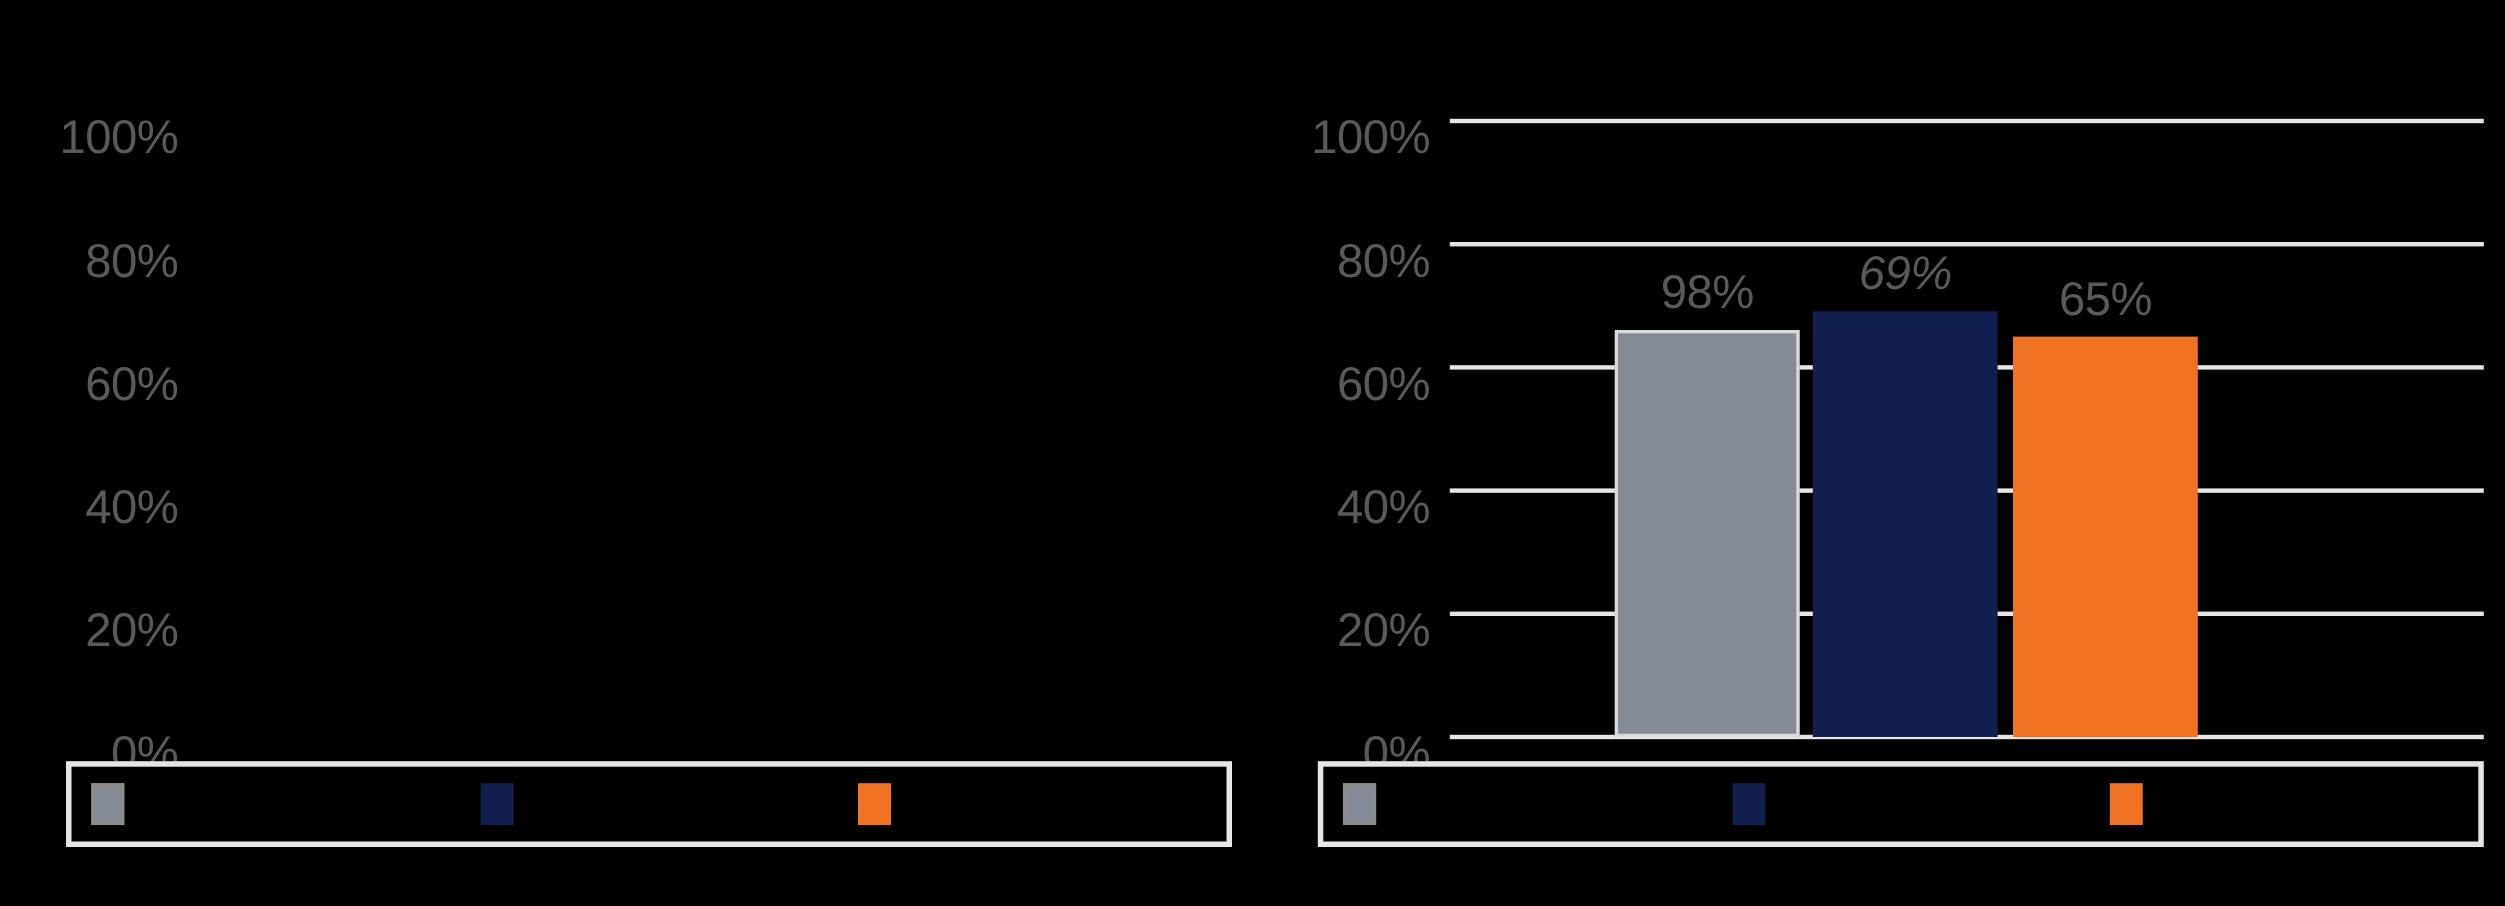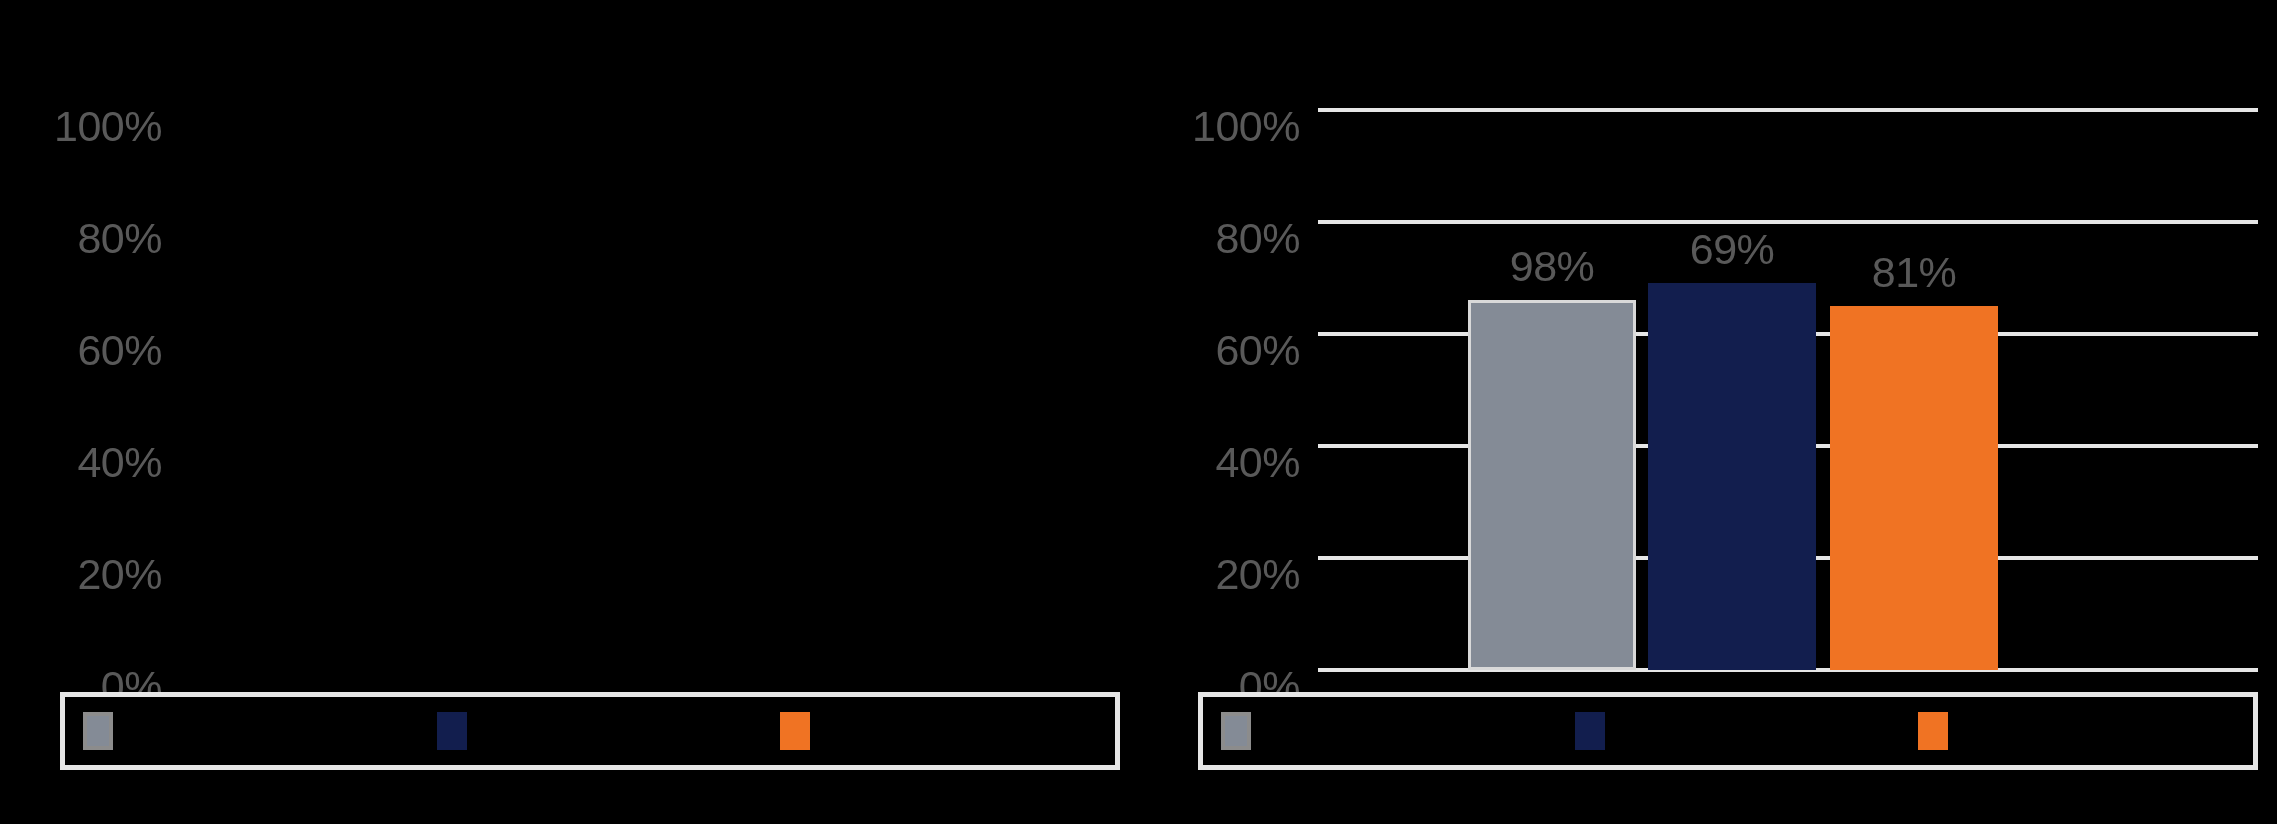--- a/index.html
+++ b/index.html
@@ -203,28 +203,28 @@
         <div class="gridline" style="top:448px;"></div>
         <div class="gridline" style="top:560px;"></div>
 
         <div class="bars">
 
           <div class="bar-slot" style="left:150px; width:168px;">
             <div class="bar gray" style="height:370px;"></div>
             <span class="bar-label" style="bottom:382px;">98%</span>
           </div>
 
-          <div class="bar-slot" style="left:330px; width:168px;">
+          <div class="bar-slot" style="left:330px; width:168px;font-style:italic;">
             <div class="bar navy" style="height:387px;"></div>
             <span class="bar-label" style="bottom:399px;">69%</span>
           </div>
 
           <div class="bar-slot" style="left:512px; width:168px;">
             <div class="bar orange" style="height:364px;"></div>
-            <span class="bar-label" style="bottom:376px;">81%</span>
+            <span class="bar-label" style="bottom:376px;">65%</span>
           </div>
 
         </div>
       </div>
     </div>
 
     <div class="legend">
       <div class="legend-item" style="left:18px;">
         <span class="swatch gray"></span>
         <span class="legend-text"></span>

